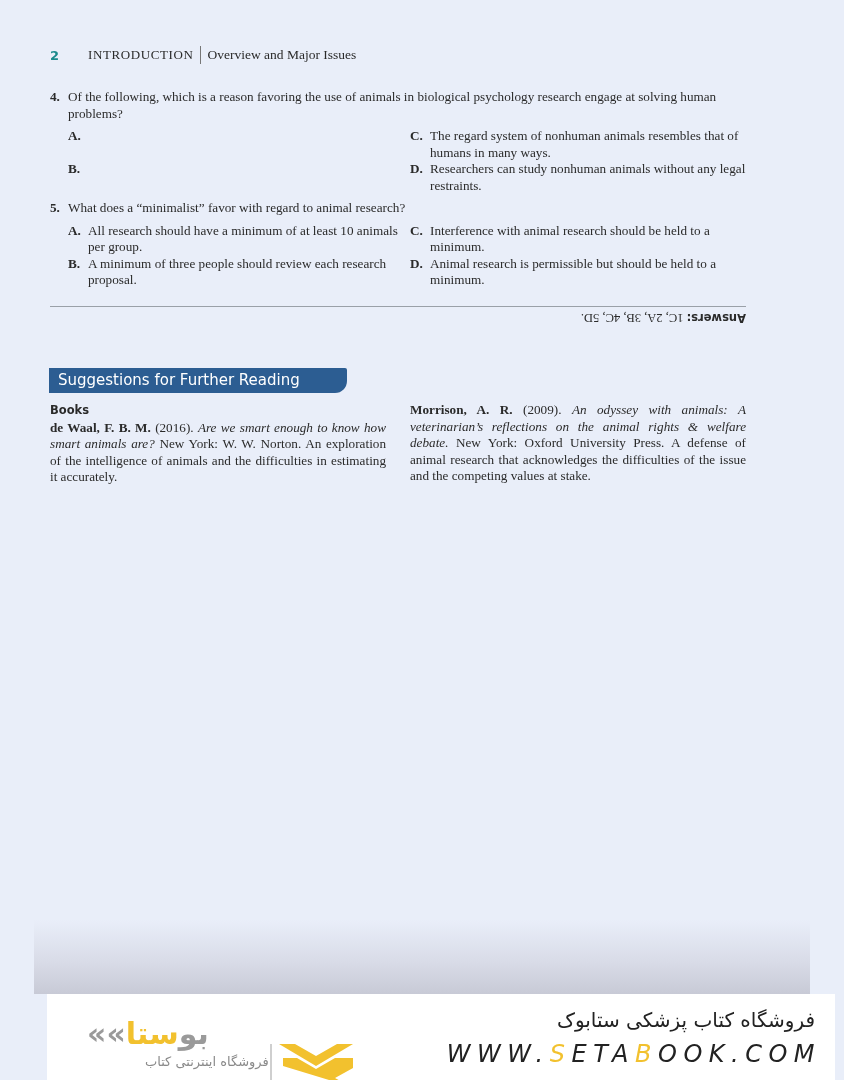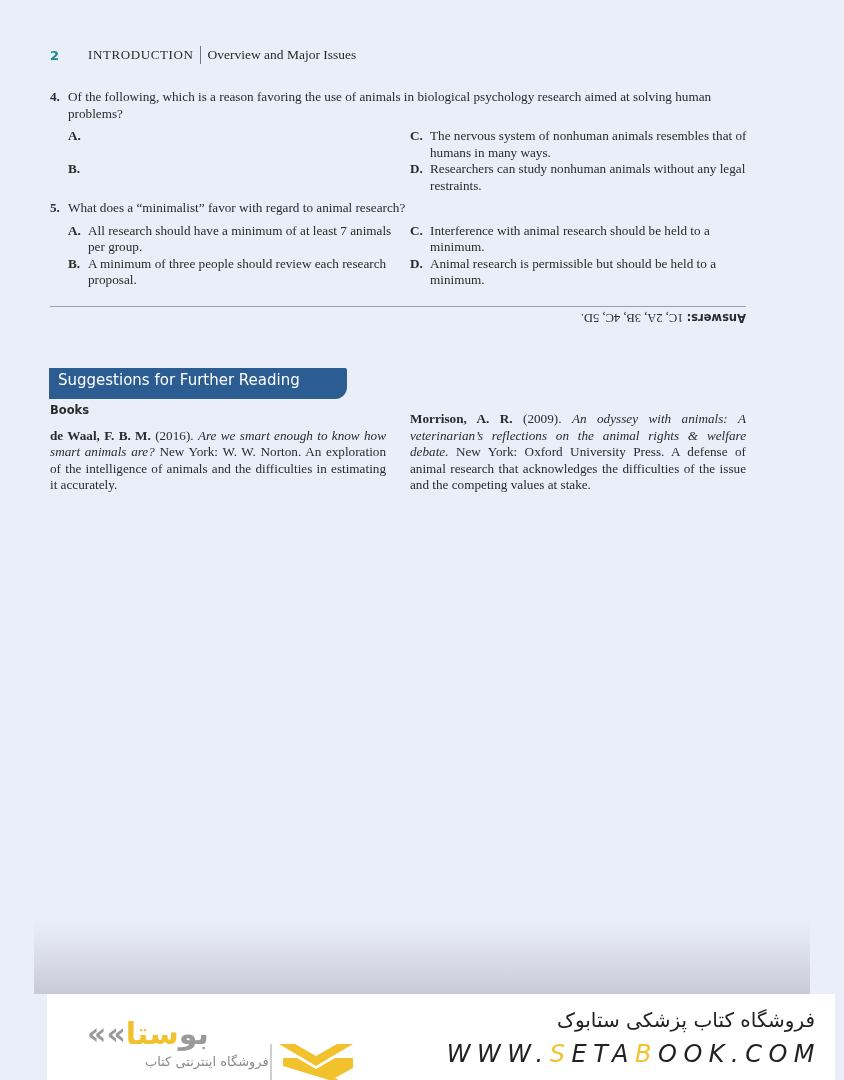--- a/index.html
+++ b/index.html
@@ -37,31 +37,31 @@
 
   .rule { position: absolute; left: 50px; top: 306px; width: 696px; height: 1px; background: #9aa0a8; }
   .answers {
     position: absolute; left: 566px; top: 310px; width: 180px;
     font-size: 12.5px; transform: rotate(180deg); text-align: left;
   }
   .answers .lbl { font-family: "DejaVu Sans", sans-serif; font-weight: bold; font-size: 11.5px; }
 
   
   .section-banner {
-    position: absolute; left: 49px; top: 368px; width: 298px; height: 31px;
+    position: absolute; left: 49px; top: 368px; width: 298px; height: 25px;
     background: #2c5d92; border-bottom-right-radius: 12px; border-top-right-radius: 2px;
     color: #fff; font-family: "DejaVu Sans", sans-serif; font-size: 15px;
     line-height: 25px; padding-left: 9px; box-sizing: border-box;
   }
 
   .reading-col { position: absolute; width: 336px; font-size: 13.2px; line-height: 16.6px; }
   .reading-col.left { left: 50px; top: 402px; }
   .reading-col.right { left: 410px; top: 402px; }
   .books-label { font-family: "DejaVu Sans", sans-serif; font-weight: bold; font-size: 11.5px; margin-bottom: 1px; }
-  .ref { text-align: justify; margin-top: 9px; }
+  .ref { text-align: justify; }
   .ref b { font-weight: bold; }
   .ref i { font-style: italic; }
 
   
   .fade {
     position: absolute; left: 34px; top: 920px; width: 776px; height: 74px;
     background: linear-gradient(to bottom, rgba(233,238,249,0) 0%, #d9dce8 55%, #c8cad6 100%);
   }
   .ad-banner {
     position: absolute; left: 47px; top: 994px; width: 776px; height: 86px; background: #ffffff; padding-left: 12px;
@@ -96,49 +96,49 @@
   <div class="running-header">
     <span class="page-num">2</span>
     <span class="chapter">INTRODUCTION</span>
     <span class="sep"></span>
     <span class="subtitle">Overview and Major Issues</span>
   </div>
 
   <div class="question" style="top:89px;">
     <div class="q-stem">
       <span class="q-num">4.</span>
-      <span class="q-text">Of the following, which is a reason favoring the use of animals in biological psychology research aimed at solving human problems?</span>
+      <span class="q-text">Of the following, which is a reason favoring the use of animals in biological psychology research engage at solving human problems?</span>
     </div>
     <div class="options">
       <div class="option">
         <span class="opt-letter">A.</span>
       </div>
       <div class="option right">
         <span class="opt-letter">C.</span>
-        <span class="opt-text">The nervous system of nonhuman animals resembles that of humans in many ways.</span>
+        <span class="opt-text">The regard system of nonhuman animals resembles that of humans in many ways.</span>
       </div>
       <div class="option">
         <span class="opt-letter">B.</span>
       </div>
       <div class="option right">
         <span class="opt-letter">D.</span>
         <span class="opt-text">Researchers can study nonhuman animals without any legal restraints.</span>
       </div>
     </div>
   </div>
 
   <div class="question" style="top:200px;">
     <div class="q-stem">
       <span class="q-num">5.</span>
       <span class="q-text">What does a “minimalist” favor with regard to animal research?</span>
     </div>
     <div class="options">
       <div class="option">
         <span class="opt-letter">A.</span>
-        <span class="opt-text">All research should have a minimum of at least 7 animals per group.</span>
+        <span class="opt-text">All research should have a minimum of at least 10 animals per group.</span>
       </div>
       <div class="option right">
         <span class="opt-letter">C.</span>
         <span class="opt-text">Interference with animal research should be held to a minimum.</span>
       </div>
       <div class="option">
         <span class="opt-letter">B.</span>
         <span class="opt-text">A minimum of three people should review each research proposal.</span>
       </div>
       <div class="option right">

